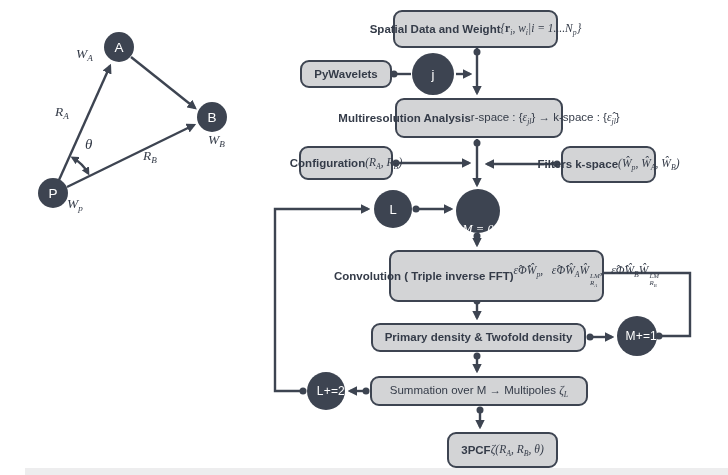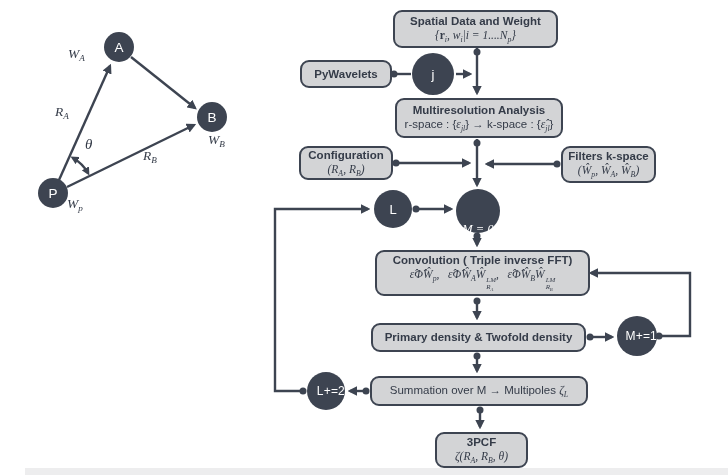--- a/index.html
+++ b/index.html
@@ -9,21 +9,21 @@
   html,body{margin:0;padding:0;background:#fff;}
   .stage{position:relative;width:728px;height:475px;background:var(--background);
          font-family:"Liberation Sans",sans-serif;overflow:hidden;}
   svg.wires{position:absolute;left:0;top:0;width:728px;height:475px;}
   .wire{stroke:var(--accent);stroke-width:2.4;fill:none;}
   .dot{fill:var(--accent);}
   .ah{fill:var(--accent);}
 
   .fbox{position:absolute;box-sizing:border-box;background:var(--box-fill);
         border:2.4px solid var(--accent);border-radius:9px;
-        display:flex;flex-direction:column;align-items:center;justify-content:center;
+        display:flex;flex-direction:row;align-items:center;justify-content:center;
         color:var(--box-text);line-height:1.25;}
   .fbox .title{font-size:11.5px;font-weight:600;white-space:nowrap;}
   .math{font-family:"Liberation Serif","DejaVu Serif",serif;font-style:italic;
         font-size:11.5px;color:var(--box-text);white-space:nowrap;text-align:center;}
   .math .up{font-style:normal;font-family:"Liberation Sans",sans-serif;font-weight:400;margin-top:30px;}
   .math .b{font-weight:700;font-style:normal;}
   .math .sub{font-size:0.68em;vertical-align:-0.35em;}
   .math .stack{display:inline-flex;flex-direction:column;align-items:flex-start;
                font-size:0.6em;line-height:1.05;vertical-align:-0.55em;margin-left:1px;}
 
@@ -98,21 +98,21 @@
 
   <div class="pnode" style="left:104px;top:32px">
     <span>A</span>
   </div>
   <div class="pnode" style="left:197px;top:102px">
     <span>B</span>
   </div>
   <div class="pnode" style="left:38px;top:178px">
     <span>P</span>
   </div>
-  <div class="glabel math" style="left:68px;top:46px"><span>W</span><span class="sub">A</span></div>
+  <div class="glabel math" style="left:76px;top:46px"><span>W</span><span class="sub">A</span></div>
   <div class="glabel math" style="left:55px;top:104px"><span>R</span><span class="sub">A</span></div>
   <div class="glabel math" style="left:85px;top:136px;font-size:15px"><span>θ</span></div>
   <div class="glabel math" style="left:143px;top:148px"><span>R</span><span class="sub">B</span></div>
   <div class="glabel math" style="left:208px;top:132px"><span>W</span><span class="sub">B</span></div>
   <div class="glabel math" style="left:67px;top:196px"><span>W</span><span class="sub">p</span></div>
 
   <div class="fbox" style="left:393px;top:10px;width:165px;height:38px">
     <div class="title">Spatial Data and Weight</div>
     <div class="math"><span>{</span><span class="b">r</span><span class="sub">i</span><span>, </span><span>w</span><span class="sub">i</span><span>|</span><span>i</span><span> = 1....</span><span>N</span><span class="sub">p</span><span>}</span></div>
   </div>
@@ -141,21 +141,21 @@
   </div>
 
   <div class="fcircle" style="left:374px;top:190px;width:38px;height:38px">
     <span>L</span>
   </div>
 
   <div class="fcircle" style="left:456px;top:189px;width:44px;height:44px">
     <span class="math"><span>M = 0</span></span>
   </div>
 
-  <div class="fbox" style="left:375px;top:250px;width:215px;height:46px">
+  <div class="fbox" style="left:389px;top:250px;width:215px;height:52px">
     <div class="title">Convolution ( Triple inverse FFT)</div>
     <div class="math"><span>ε̂Φ̂Ŵ</span><span class="sub">p</span><span>,&nbsp;&nbsp;&nbsp;</span><span>ε̂Φ̂Ŵ</span><span class="sub">A</span><span>Ŵ</span><span class="stack">
           <span><span>LM</span></span>
           <span><span>R</span><span class="sub">A</span></span>
         </span><span>,&nbsp;&nbsp;&nbsp;</span><span>ε̂Φ̂Ŵ</span><span class="sub">B</span><span>Ŵ</span><span class="stack">
           <span><span>LM</span></span>
           <span><span>R</span><span class="sub">B</span></span>
         </span></div>
   </div>
 
@@ -168,19 +168,19 @@
   </div>
 
   <div class="fbox" style="left:370px;top:376px;width:218px;height:30px">
     <div class="math"><span class="up">Summation over M → Multipoles&nbsp;</span><span>ζ</span><span class="sub">L</span></div>
   </div>
 
   <div class="fcircle small-text" style="left:307px;top:372px;width:38px;height:38px">
     <span>L+=2</span>
   </div>
 
-  <div class="fbox" style="left:435px;top:432px;width:93px;height:36px">
+  <div class="fbox" style="left:447px;top:432px;width:111px;height:36px">
     <div class="title">3PCF</div>
     <div class="math"><span>ζ(</span><span>R</span><span class="sub">A</span><span>, </span><span>R</span><span class="sub">B</span><span>, θ)</span></div>
   </div>
 
   <div class="bottom-bar" style="left:25px;top:468px;width:703px;height:7px"></div>
 </div>
 
 </body></html>

